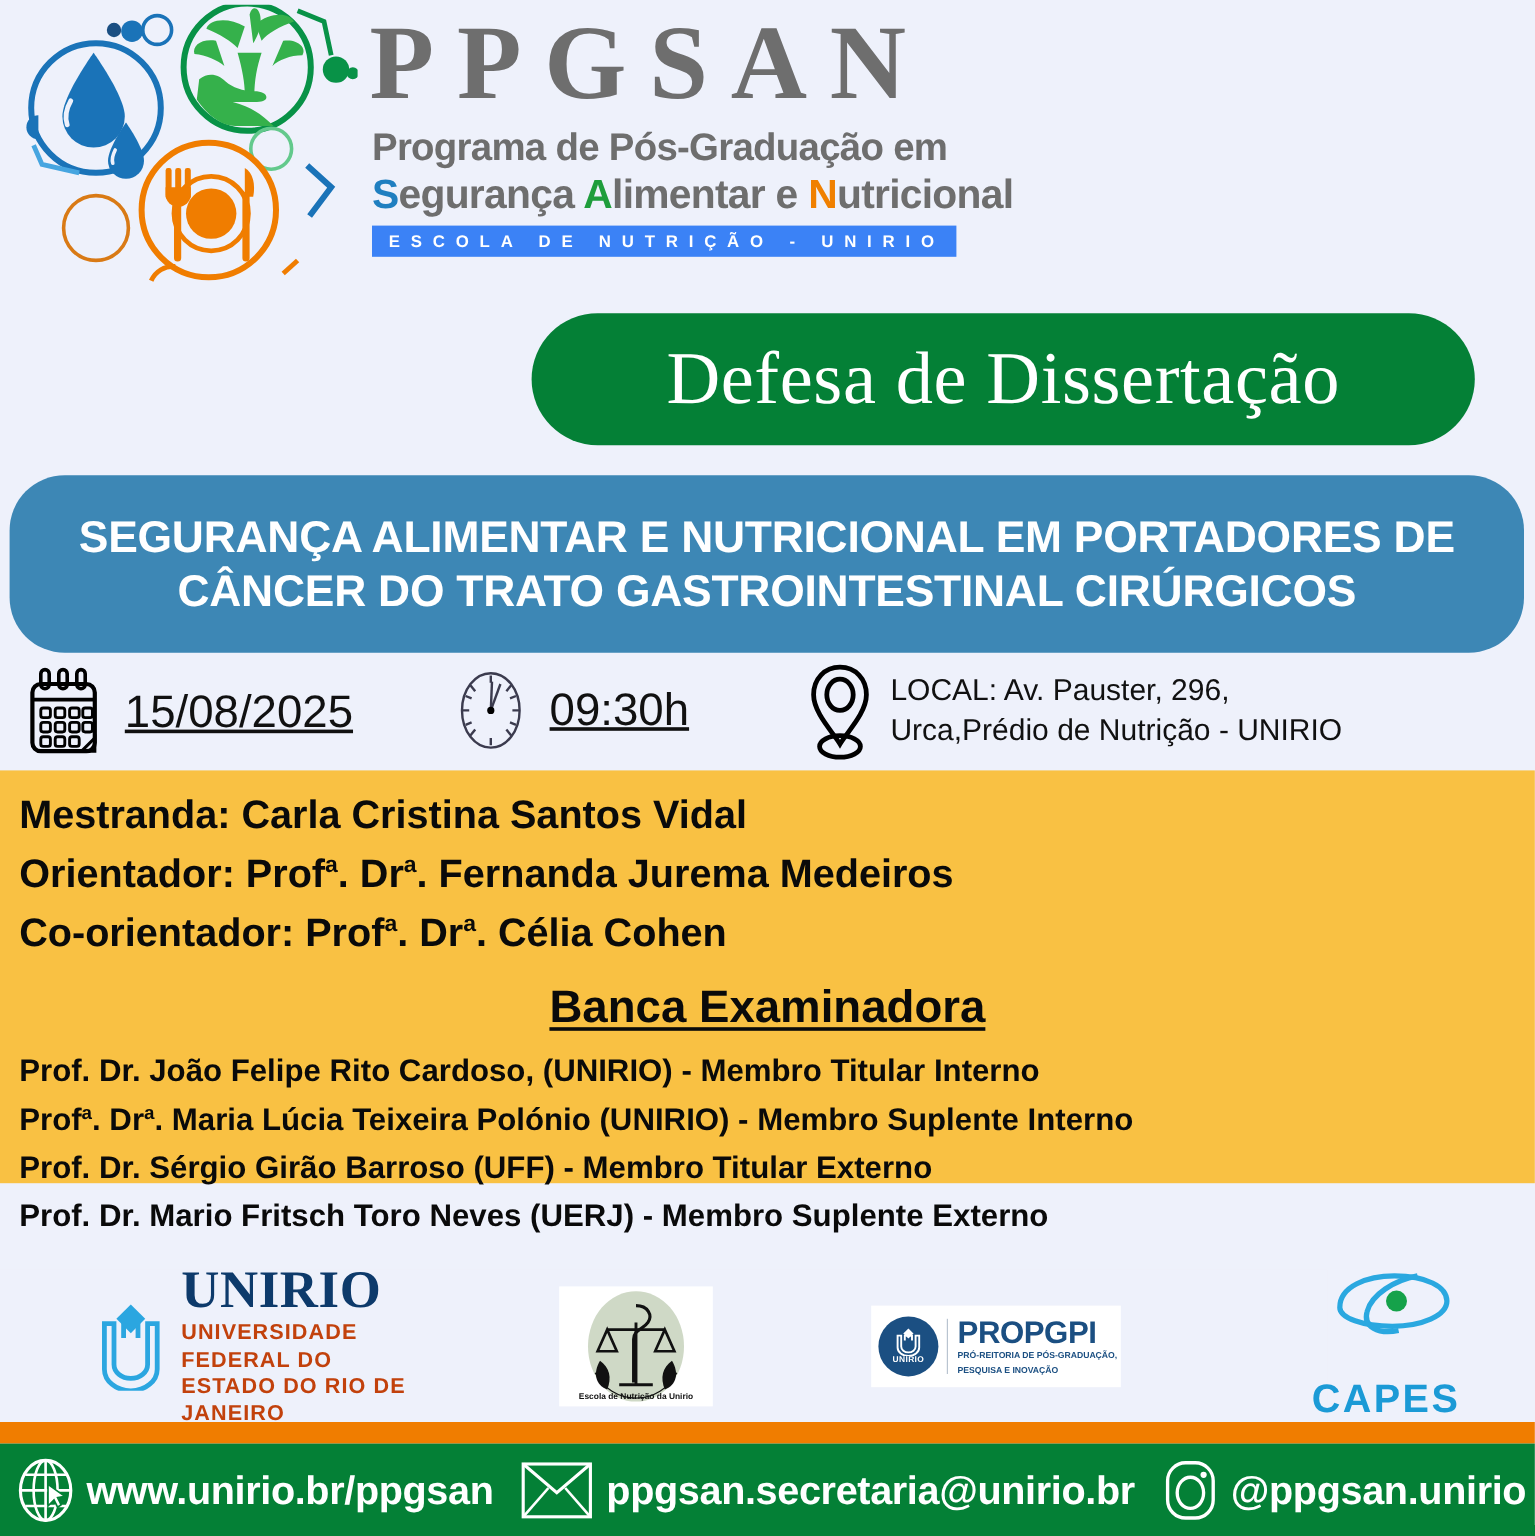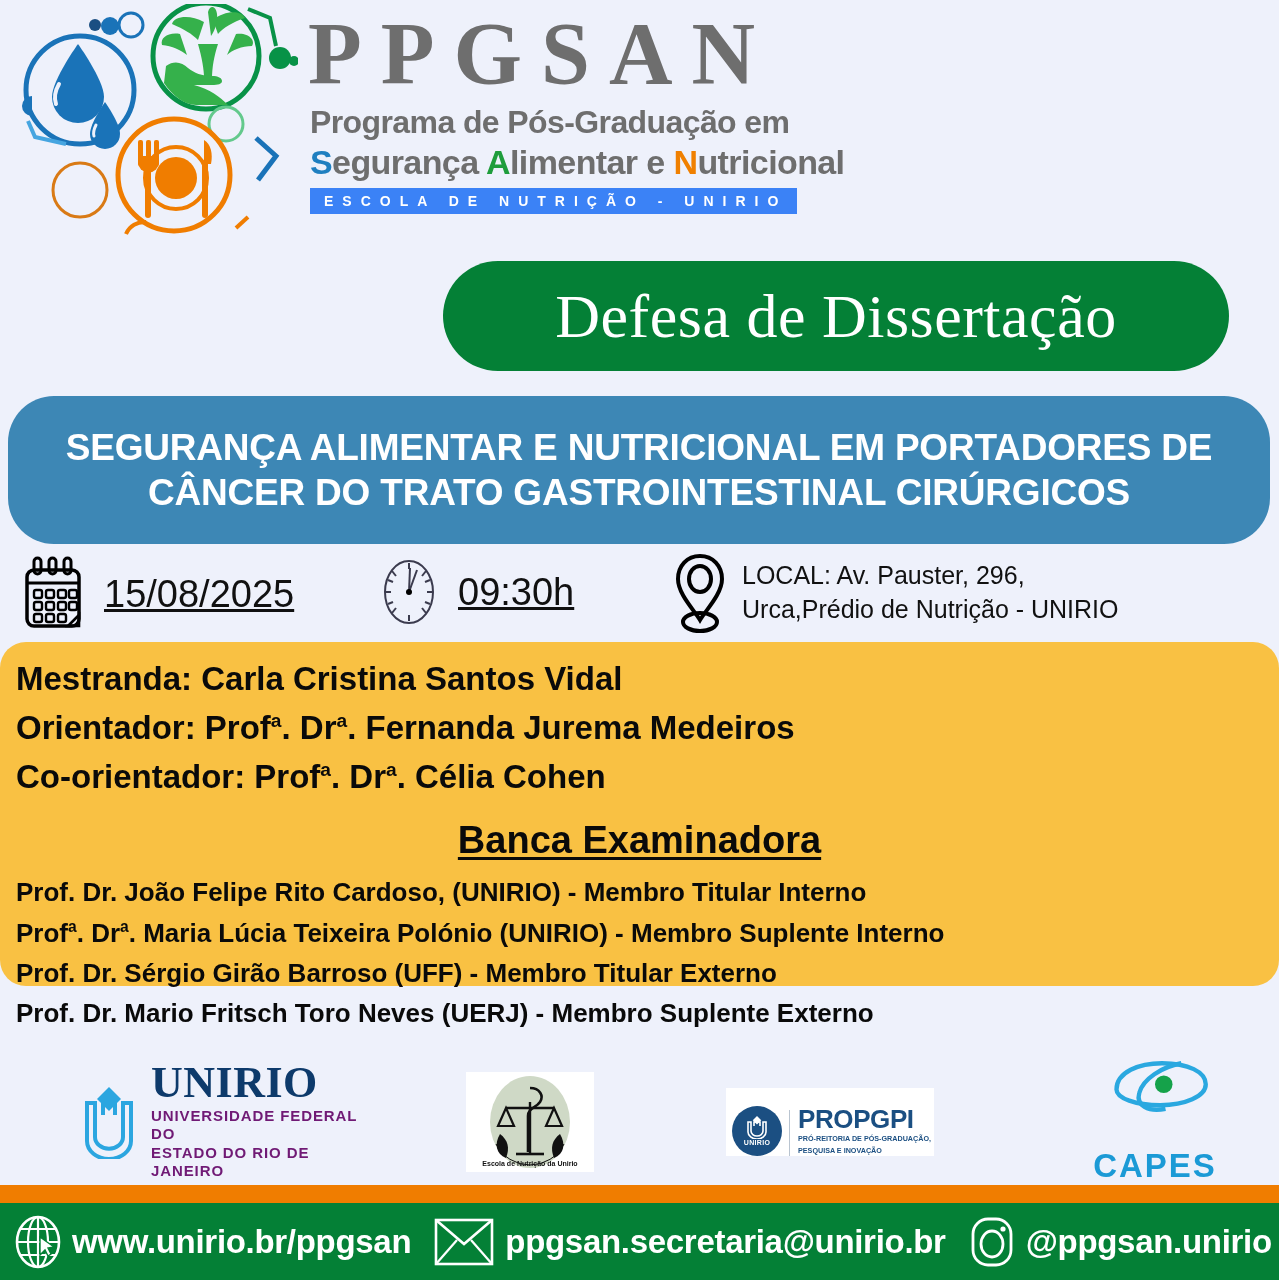--- a/index.html
+++ b/index.html
@@ -74,21 +74,20 @@
   }
   .place-text{
     font-size:25px;color:#111;margin-left:14px;line-height:1.35;
     white-space:nowrap;
   }
 
   
   .yellow{
     position:absolute;left:0;top:642px;width:1279px;height:344px;
     background:#f9c143;
-    border-radius:26px;
   }
   .people{padding:12px 0 0 16px;}
   .person{
     font-size:33px;font-weight:700;color:#0a0a0a;
     line-height:1.49;white-space:nowrap;
   }
   .person sup{font-size:.58em;vertical-align:super;}
   .banca-title{
     text-align:center;margin:18px 0 10px 0;
     font-size:38px;font-weight:700;color:#0a0a0a;
@@ -108,30 +107,30 @@
   .sp{position:absolute;top:0;height:127px;display:flex;align-items:center;}
 
   .unirio-logo{left:75px;width:290px;}
   .unirio-mark{width:68px;height:74px;position:relative;margin-right:8px;}
   .unirio-words{display:flex;flex-direction:column;justify-content:center;}
   .unirio-name{
     font-family:"Liberation Serif", serif;
     font-size:44px;font-weight:700;color:#0d3a6b;letter-spacing:.5px;line-height:.95;
   }
   .unirio-sub{
-    font-size:15px;font-weight:700;color:#701a75;letter-spacing:.9px;
+    font-size:18px;font-weight:700;color:#c2410c;letter-spacing:.9px;
     line-height:1.24;margin-top:3px;
   }
 
   .enut-logo{left:466px;width:128px;justify-content:center;}
   .enut-box{width:128px;height:100px;background:#ffffff;position:relative;}
 
   .propgpi-logo{left:726px;width:208px;justify-content:center;}
   .propgpi-box{
-    width:208px;height:68px;background:#ffffff;display:flex;align-items:flex-end;
+    width:208px;height:68px;background:#ffffff;display:flex;align-items:center;
   }
   .propgpi-seal{
     width:50px;height:50px;border-radius:50%;background:#1b4f82;
     margin:0 7px 0 6px;display:flex;flex-direction:column;
     align-items:center;justify-content:center;flex:none;
   }
   .propgpi-seal-txt{color:#fff;font-size:7px;font-weight:700;letter-spacing:.3px;}
   .propgpi-div{width:1px;height:46px;background:#b9c4d0;margin-right:8px;}
   .propgpi-words{display:flex;flex-direction:column;}
   .propgpi-name{font-size:26px;font-weight:700;color:#1b4f82;letter-spacing:-.4px;line-height:1;}

